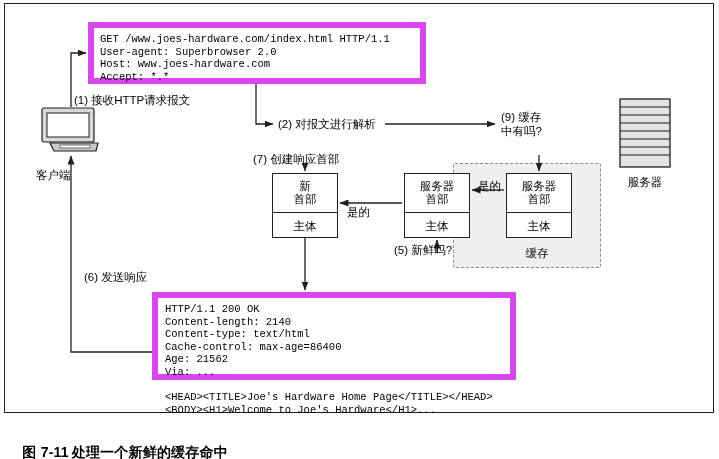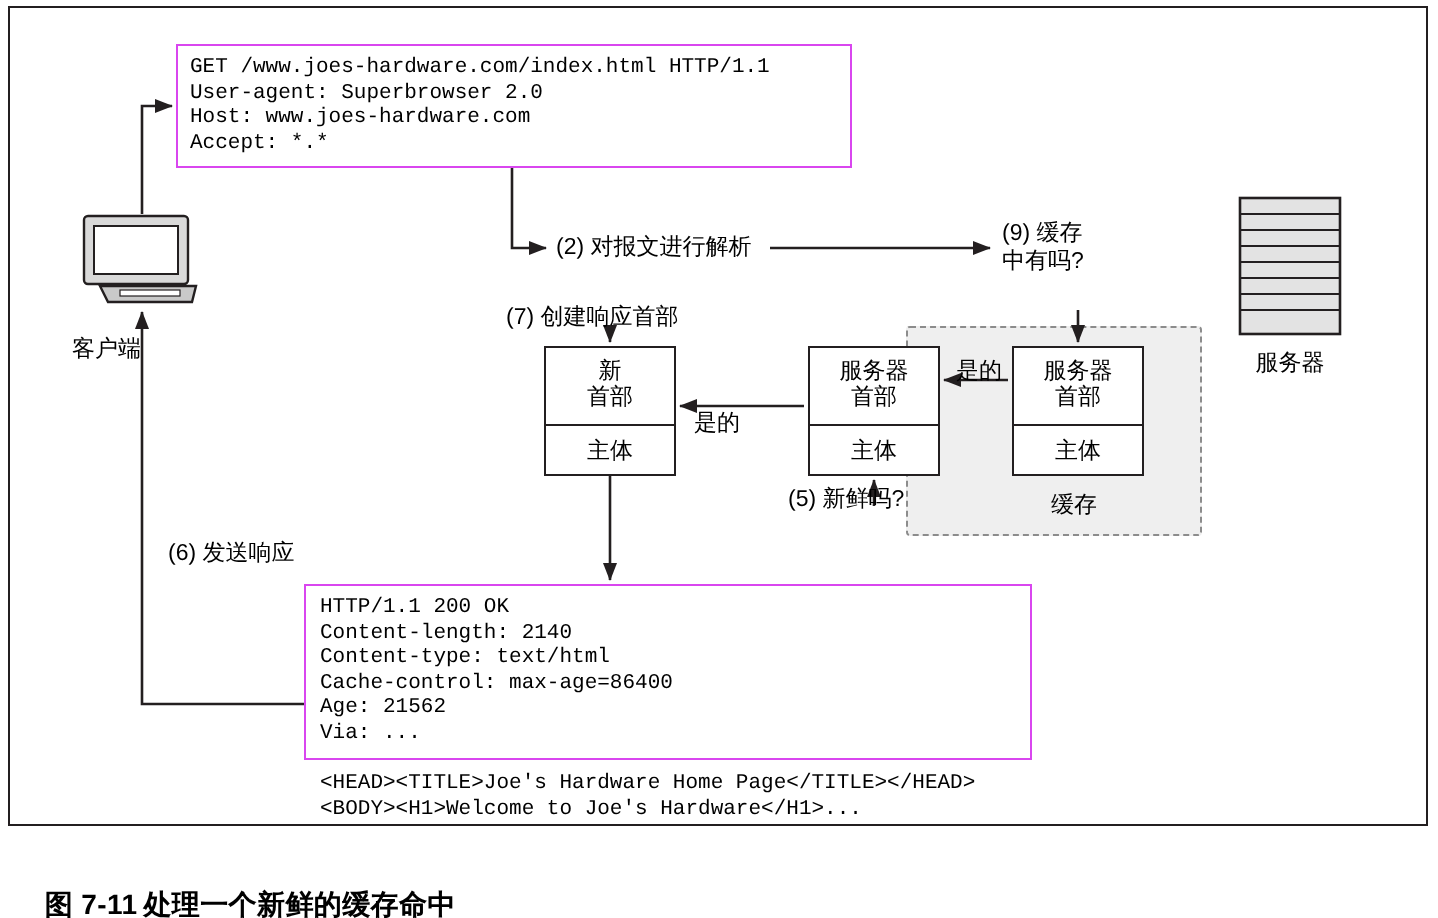--- a/index.html
+++ b/index.html
@@ -30,21 +30,21 @@
   }
   .mono {
     font-family: "Liberation Mono", monospace;
     font-size: 10.5px;
     line-height: 12.6px;
     white-space: pre;
   }
   .box {
     position: absolute;
     box-sizing: border-box;
-    border: 1px solid #d946ef;
+    border: 6px solid #d946ef;
     background: #fff;
   }
   .lbl {
     position: absolute;
     font-size: 11.5px;
     line-height: 14px;
     white-space: pre;
     color: #000;
   }
   svg.layer {
@@ -222,20 +222,21 @@
       <path d="M152,352 L71,352 L71,156" marker-end="url(#ah)"></path>
     </g>
   </svg>
 
   <div class="lbl" style="left:36px; top:168px; width:72px; ">客户端</div>
 
   <div class="lbl" style="left:612px; top:175px; width:66px; text-align:center;">服务器</div>
 
   <div class="lbl" style="left:504px; top:246px; width:66px; text-align:center;">缓存</div>
 
+  <div class="lbl" style="left:74px; top:93px;">(1) 接收HTTP请求报文</div>
 
   <div class="lbl" style="left:278px; top:117px;">(2) 对报文进行解析</div>
 
   <div class="lbl" style="left:501px; top:110px;">(9) 缓存
 中有吗?</div>
 
   <div class="lbl" style="left:394px; top:243px;">(5) 新鲜吗?</div>
 
   <div class="lbl" style="left:253px; top:152px;">(7) 创建响应首部</div>
 

